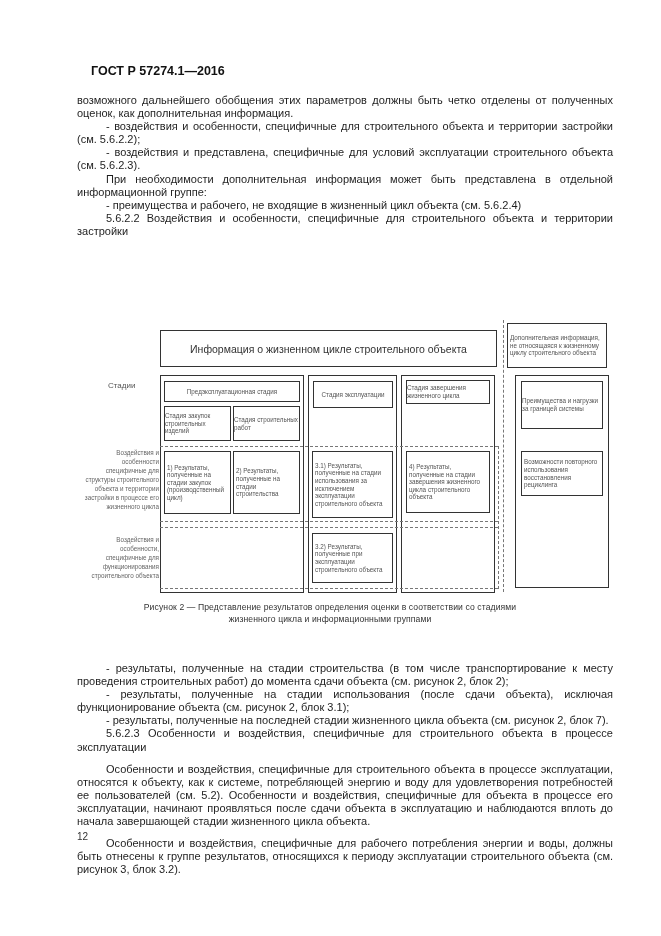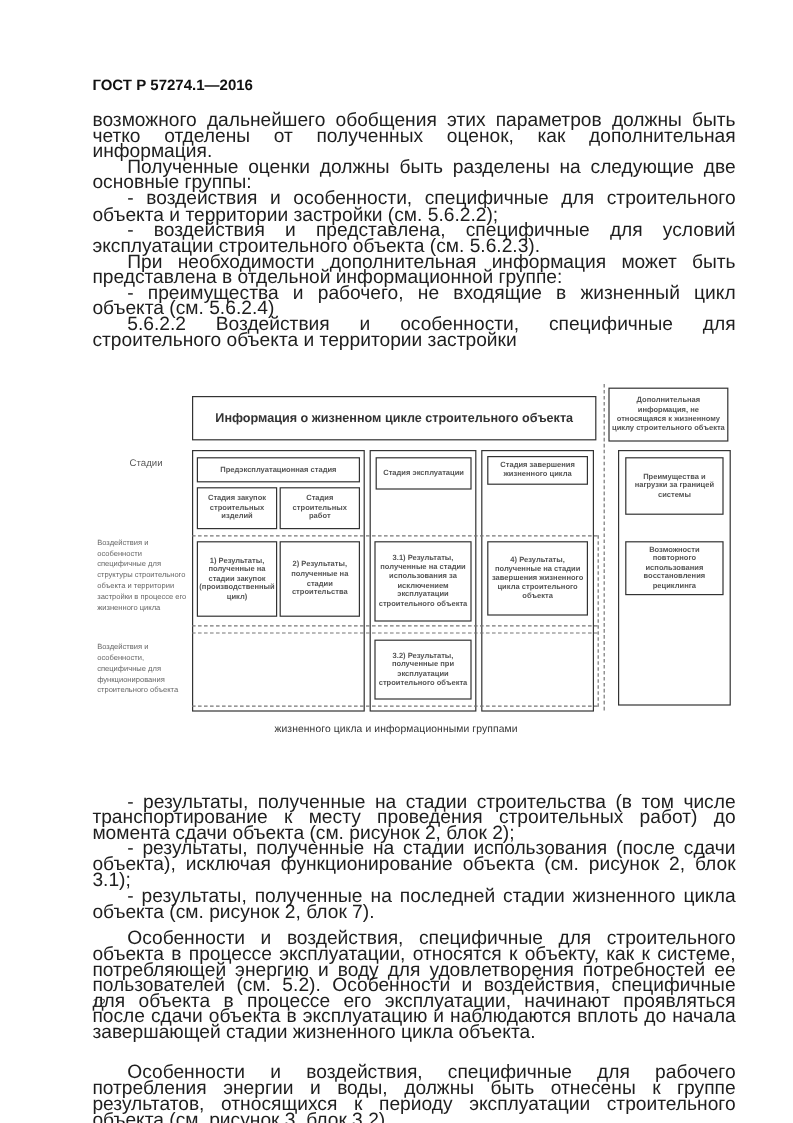--- a/index.html
+++ b/index.html
@@ -1,38 +1,37 @@
 <!DOCTYPE html>
 <html><head>
 <meta charset="utf-8">
 <style>
   html, body { margin:0; padding:0; background:#ffffff; }
   body { width:661px; height:936px; position:relative; overflow:hidden; font-family:"Liberation Sans", sans-serif; color:#1a1a1a; }
-  .hdr { position:absolute; left:77px; top:64px; font-size:12.5px; font-weight:bold; color:#111; }
-  .txt { position:absolute; left:77px; width:536px; font-size:16px; line-height:13.1px; text-align:justify; color:#1e1e1e; }
+  .hdr { position:absolute; left:91px; top:64px; font-size:12.5px; font-weight:bold; color:#111; }
+  .txt { position:absolute; left:77px; width:536px; font-size:11px; line-height:13.1px; text-align:justify; color:#1e1e1e; }
   .txt p { margin:0; }
   .ind { text-indent:29px; }
   .fig { position:absolute; left:0; top:0; width:661px; height:936px; pointer-events:none; }
   .fig * { pointer-events:auto; }
-  .box { position:absolute; border:1.3px solid #333; box-sizing:border-box; display:flex; align-items:center; justify-content:center; text-align:center; font-size:6.3px; line-height:7.6px; color:#555; background:#fff;font-weight:bold; }
+  .box { position:absolute; border:1.3px solid #333; box-sizing:border-box; display:flex; align-items:center; justify-content:center; font-size:6.3px; line-height:7.6px; color:#555; background:#fff; }
   .grp { position:absolute; border:1.3px solid #333; box-sizing:border-box; }
   .dash-h { position:absolute; border-top:1px dashed #777; height:0; }
   .dash-v { position:absolute; border-left:1px dashed #777; width:0; }
-  .lbl { position:absolute; font-size:6.3px; line-height:9px; color:#666; }
+  .lbl { position:absolute; font-size:6.3px; line-height:9px; color:#666;text-align:right; }
   .caption { position:absolute; left:80px; width:500px; top:602px; font-size:8.6px; line-height:11.5px; text-align:center; color:#333; letter-spacing:0.1px; }
   .pnum { position:absolute; left:77px; top:831px; font-size:10px; color:#333; }
 </style>
 </head>
 <body>
 
 <div class="hdr">ГОСТ Р 57274.1—2016</div>
 
 <div class="txt" style="top:94px;">
   <p>возможного дальнейшего обобщения этих параметров должны быть четко отделены от полученных оценок, как дополнительная информация.</p>
-  <p class="ind">Полученные оценки должны быть разделены на следующие две основные группы:</p>
   <p class="ind">- воздействия и особенности, специфичные для строительного объекта и территории застройки (см. 5.6.2.2);</p>
   <p class="ind">- воздействия и представлена, специфичные для условий эксплуатации строительного объекта (см. 5.6.2.3).</p>
   <p class="ind">При необходимости дополнительная информация может быть представлена в отдельной информационной группе:</p>
   <p class="ind">- преимущества и рабочего, не входящие в жизненный цикл объекта (см. 5.6.2.4)</p>
   <p class="ind">5.6.2.2 Воздействия и особенности, специфичные для строительного объекта и территории застройки</p>
 </div>
 
 <div class="fig">
 
   <div class="box" style="left:160px;top:330px;width:337px;height:37px;font-size:10.5px;line-height:12px;color:#333;">Информация о жизненном цикле строительного объекта</div>
@@ -65,24 +64,26 @@
 
   <div class="box" style="left:164px;top:451px;width:67px;height:63px;padding:0 2px;">1) Результаты, полученные на стадии закупок (производственный цикл)</div>
   <div class="box" style="left:233px;top:451px;width:67px;height:63px;padding:0 2px;">2) Результаты, полученные на стадии строительства</div>
   <div class="box" style="left:312px;top:451px;width:81px;height:67px;padding:0 2px;">3.1) Результаты, полученные на стадии использования за исключением эксплуатации строительного объекта</div>
   <div class="box" style="left:406px;top:451px;width:84px;height:62px;padding:0 2px;">4) Результаты, полученные на стадии завершения жизненного цикла строительного объекта</div>
   <div class="box" style="left:312px;top:533px;width:81px;height:50px;padding:0 2px;">3.2) Результаты, полученные при эксплуатации строительного объекта</div>
   <div class="box" style="left:521px;top:451px;width:82px;height:45px;padding:0 2px;">Возможности повторного использования восстановления рециклинга</div>
 </div>
 
 <div class="caption">
+  <div>Рисунок 2 — Представление результатов определения оценки в соответствии со стадиями</div>
   <div>жизненного цикла и информационными группами</div>
 </div>
 
 <div class="txt" style="top:662px;">
   <p class="ind">- результаты, полученные на стадии строительства (в том числе транспортирование к месту проведения строительных работ) до момента сдачи объекта (см. рисунок 2, блок 2);</p>
   <p class="ind">- результаты, полученные на стадии использования (после сдачи объекта), исключая функционирование объекта (см. рисунок 2, блок 3.1);</p>
   <p class="ind">- результаты, полученные на последней стадии жизненного цикла объекта (см. рисунок 2, блок 7).</p>
+  <p class="ind">5.6.2.3 Особенности и воздействия, специфичные для строительного объекта в процессе эксплуатации</p>
   <p class="ind" style="margin-top:9px;">Особенности и воздействия, специфичные для строительного объекта в процессе эксплуатации, относятся к объекту, как к системе, потребляющей энергию и воду для удовлетворения потребностей ее пользователей (см. 5.2). Особенности и воздействия, специфичные для объекта в процессе его эксплуатации, начинают проявляться после сдачи объекта в эксплуатацию и наблюдаются вплоть до начала завершающей стадии жизненного цикла объекта.</p>
-  <p class="ind" style="margin-top:20px;">Особенности и воздействия, специфичные для рабочего потребления энергии и воды, должны быть отнесены к группе результатов, относящихся к периоду эксплуатации строительного объекта (см. рисунок 3, блок 3.2).</p>
+  <p class="ind" style="margin-top:9px;">Особенности и воздействия, специфичные для рабочего потребления энергии и воды, должны быть отнесены к группе результатов, относящихся к периоду эксплуатации строительного объекта (см. рисунок 3, блок 3.2).</p>
 </div>
 
 <div class="pnum">12</div>
 
 </body></html>

